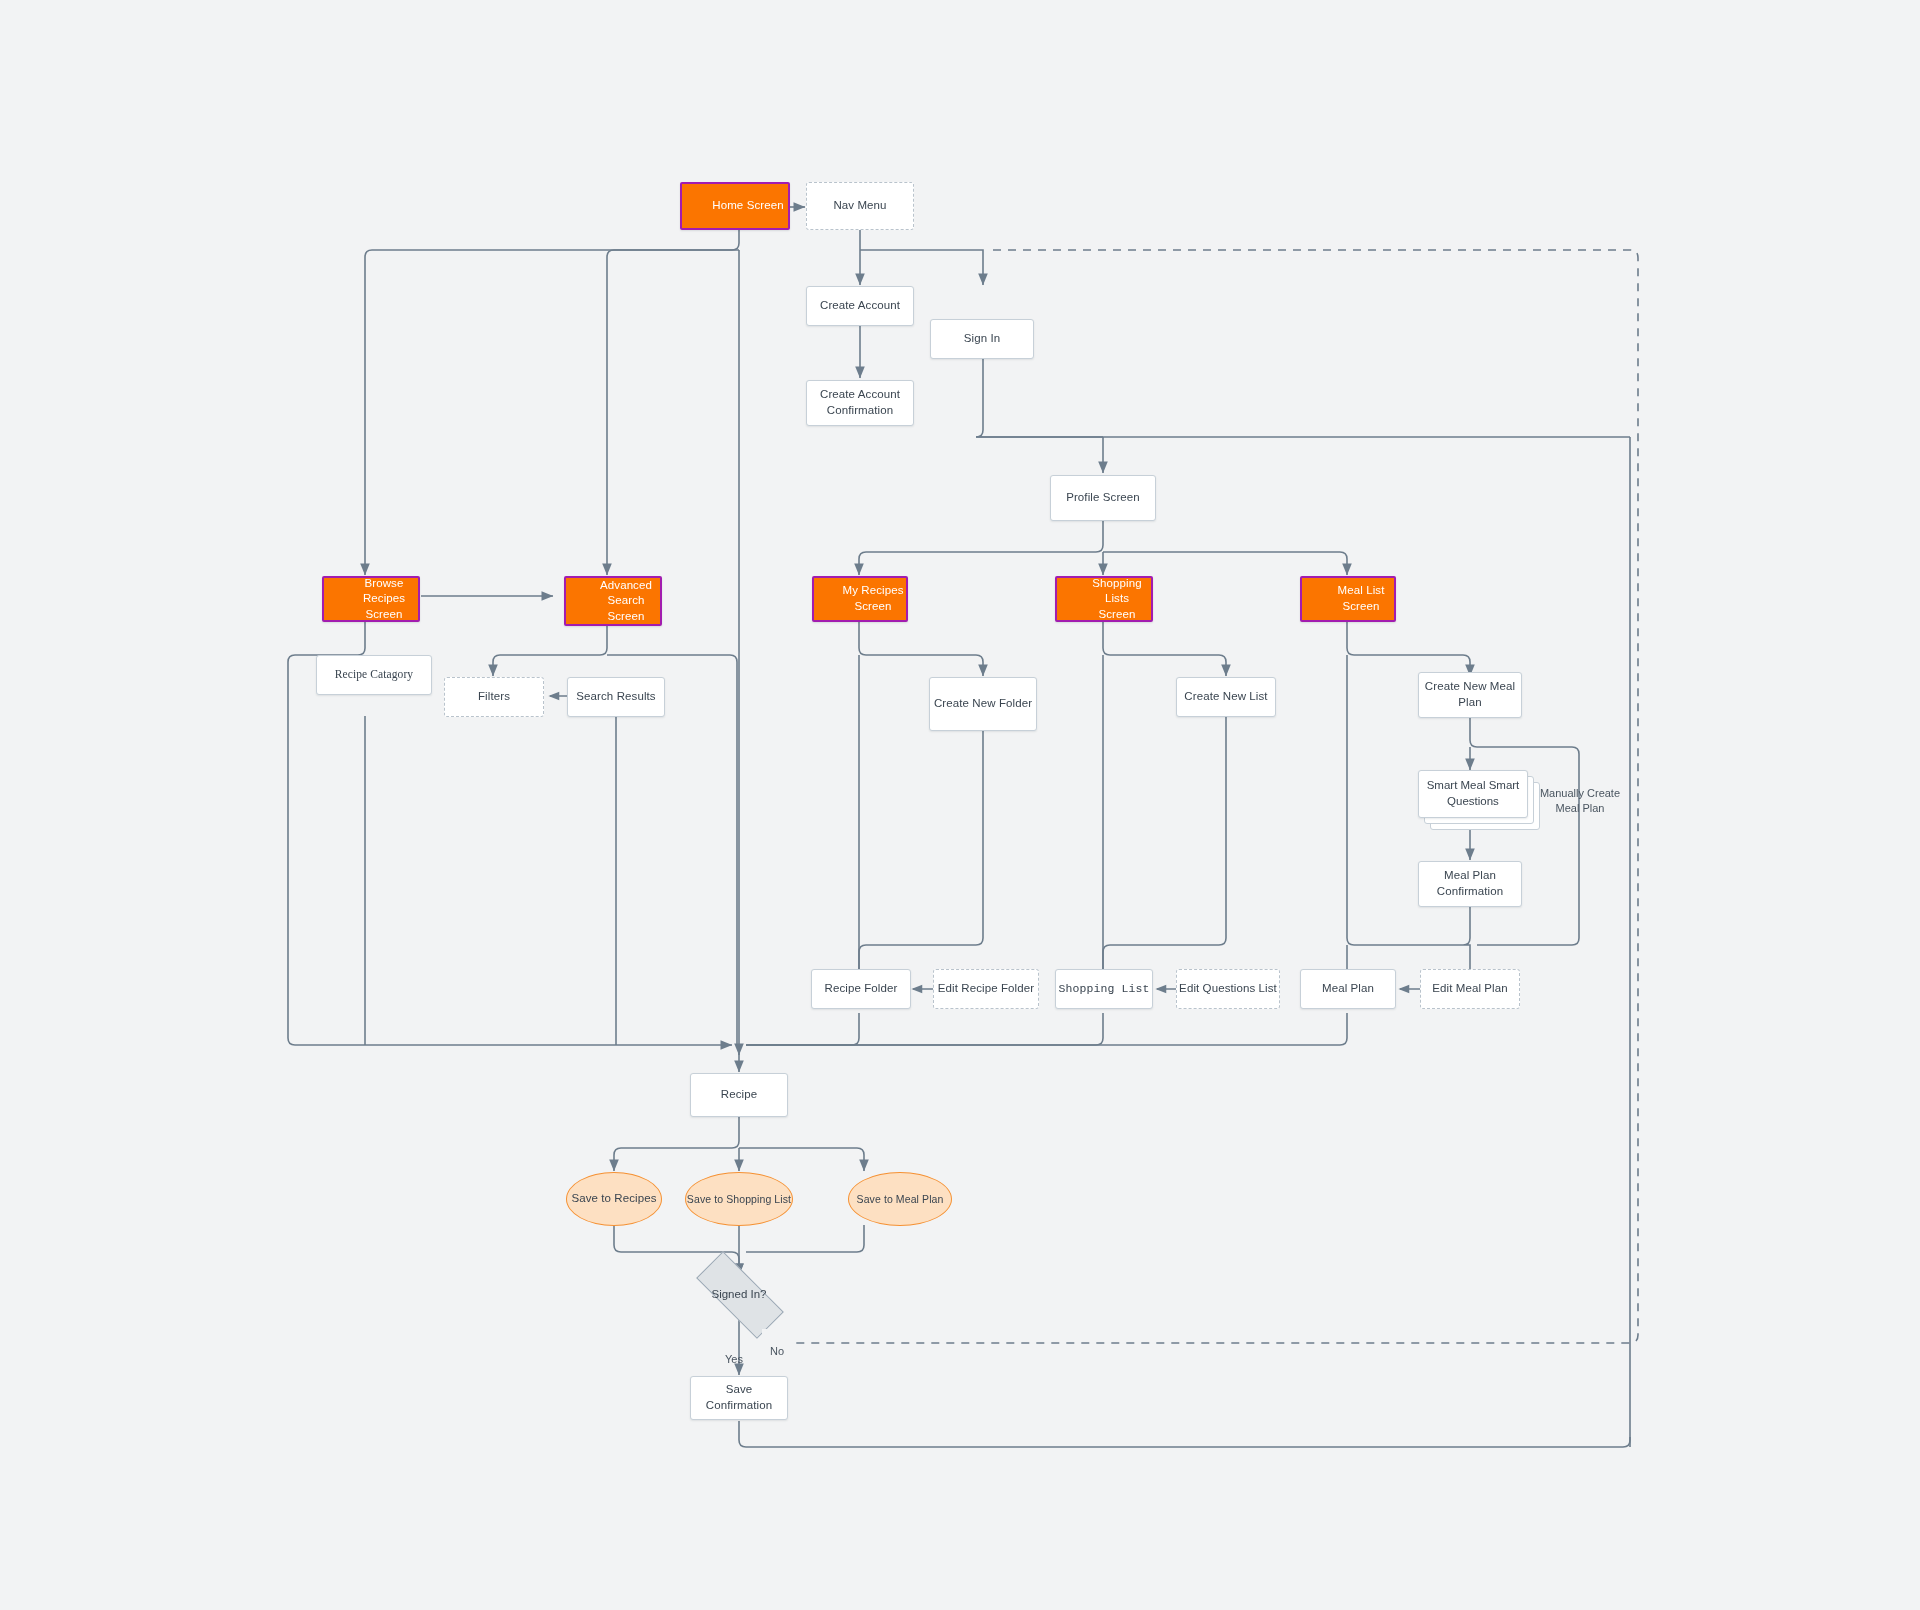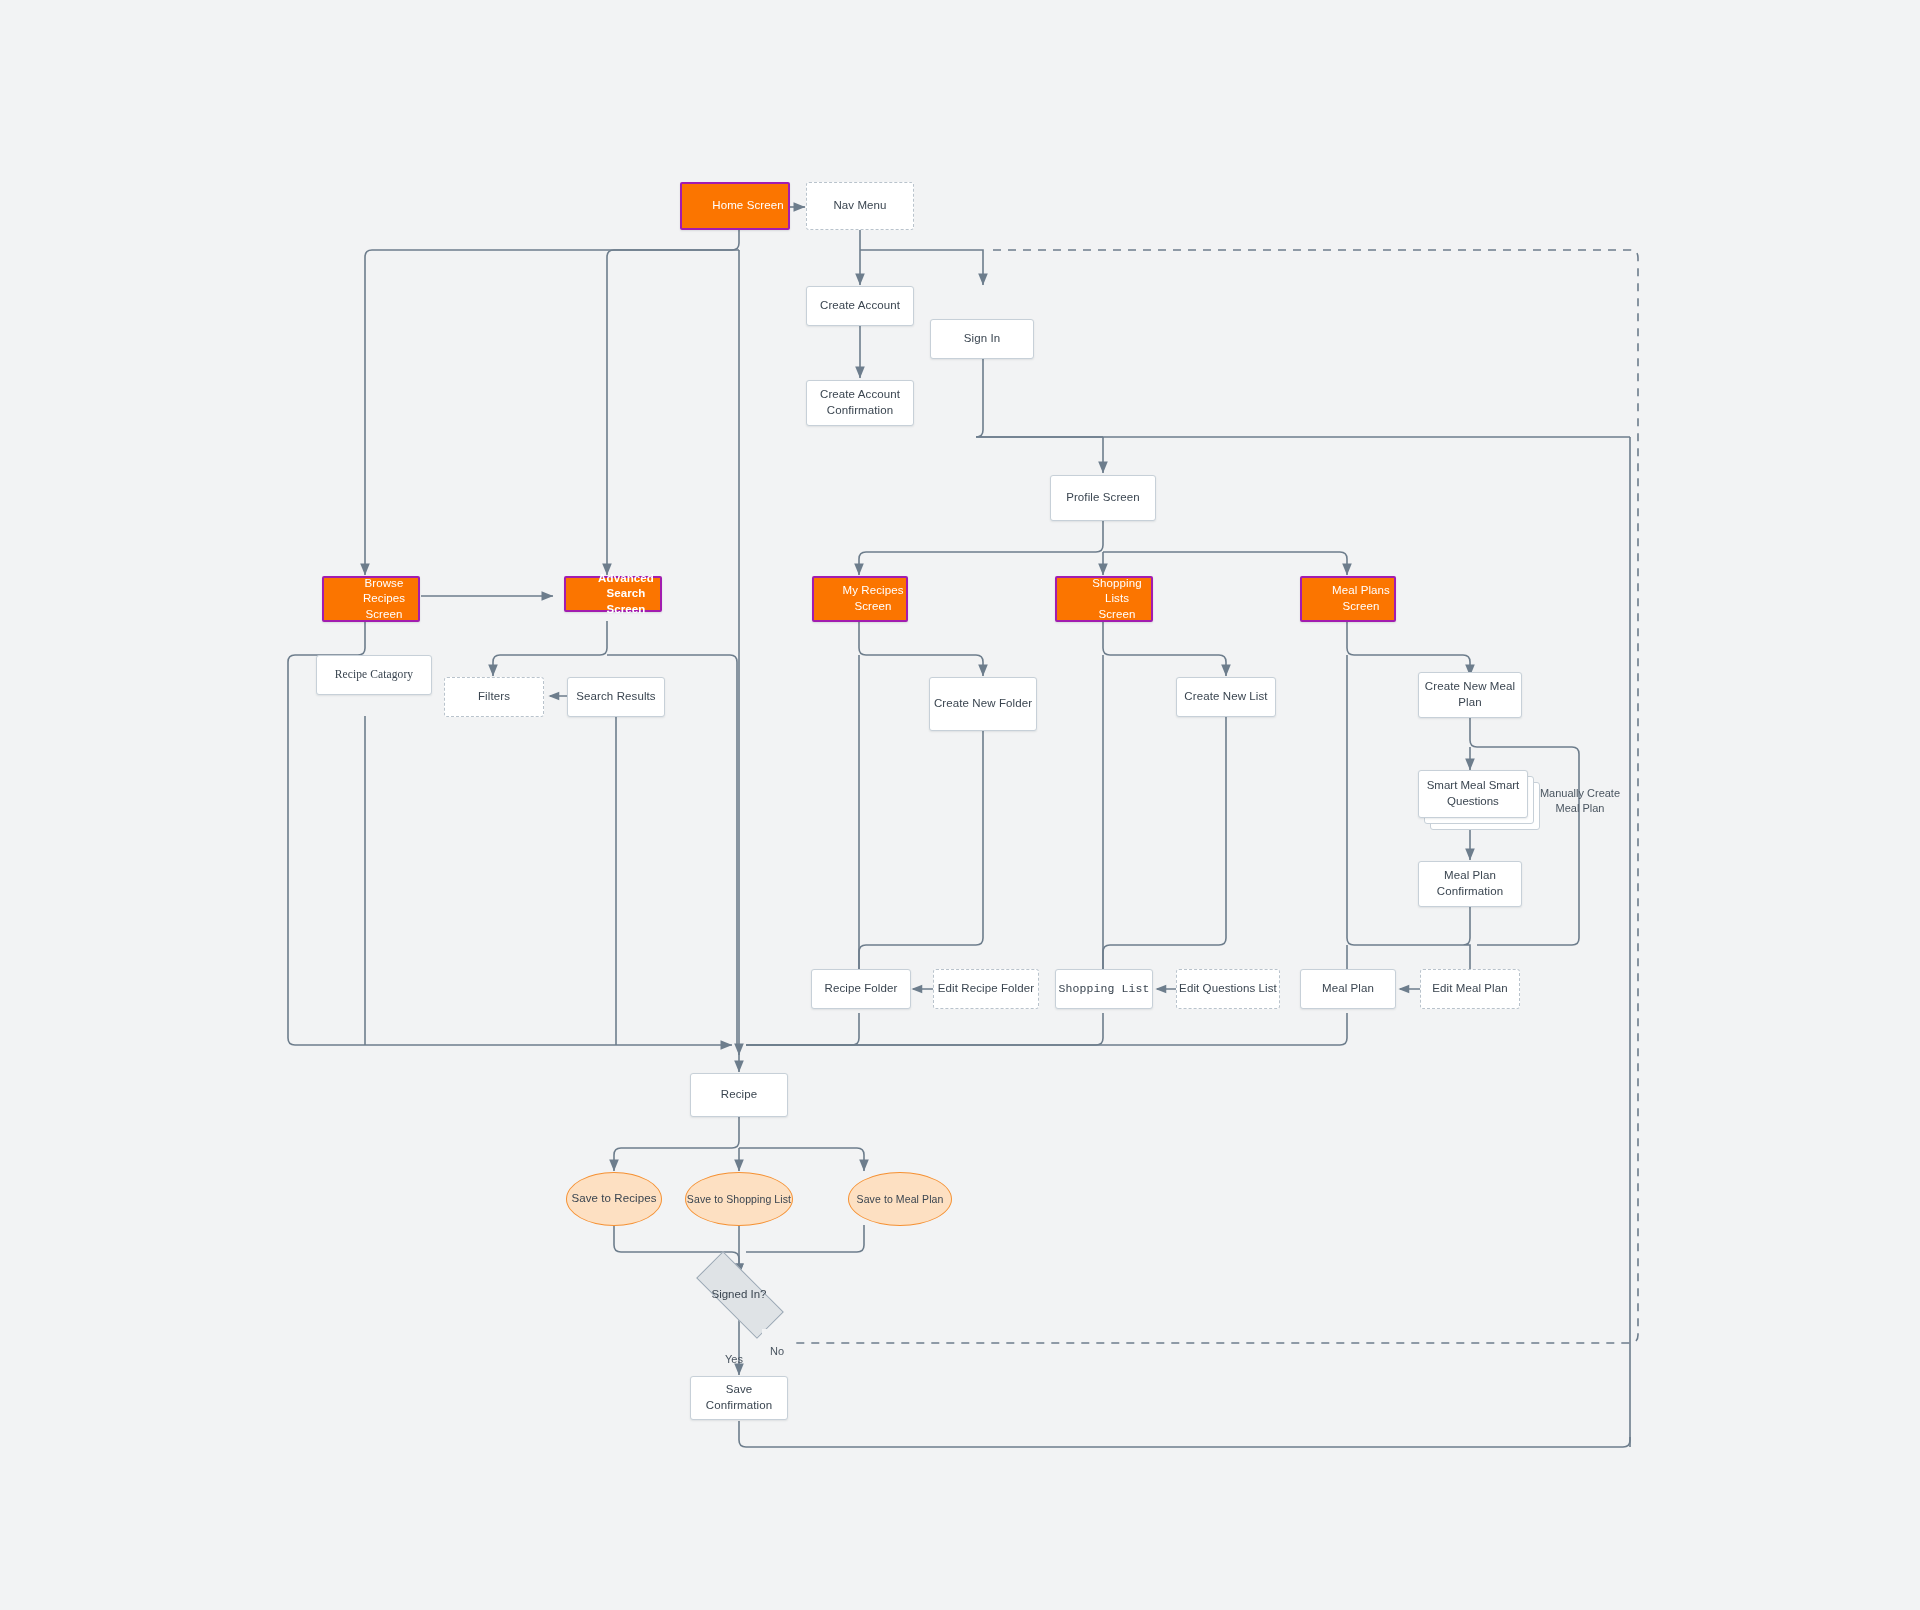--- a/index.html
+++ b/index.html
@@ -208,37 +208,37 @@
 
   <div class="node n-process" style="left:1050px;top:475px;width:106px;height:46px;">
     <span>Profile Screen</span>
   </div>
 
   <div class="node n-orange" style="left:322px;top:576px;width:98px;height:46px;white-space:pre-line;">
     <span>Browse Recipes
 Screen</span>
   </div>
 
-  <div class="node n-orange" style="left:564px;top:576px;width:98px;height:36px;white-space:pre-line;font-weight:bold;">
+  <div class="node n-orange" style="left:564px;top:576px;width:98px;height:50px;white-space:pre-line;">
     <span>Advanced Search
 Screen</span>
   </div>
 
   <div class="node n-orange" style="left:812px;top:576px;width:96px;height:46px;white-space:pre-line;">
     <span>My Recipes
 Screen</span>
   </div>
 
   <div class="node n-orange" style="left:1055px;top:576px;width:98px;height:46px;white-space:pre-line;">
     <span>Shopping Lists
 Screen</span>
   </div>
 
   <div class="node n-orange" style="left:1300px;top:576px;width:96px;height:46px;white-space:pre-line;">
-    <span>Meal Plans
+    <span>Meal List
 Screen</span>
   </div>
 
   <div class="node n-process" style="left:316px;top:655px;width:116px;height:40px;font-family:Liberation Serif, serif;">
     <span>Recipe Catagory</span>
   </div>
 
   <div class="node n-dashed" style="left:444px;top:677px;width:100px;height:40px;">
     <span>Filters</span>
   </div>

